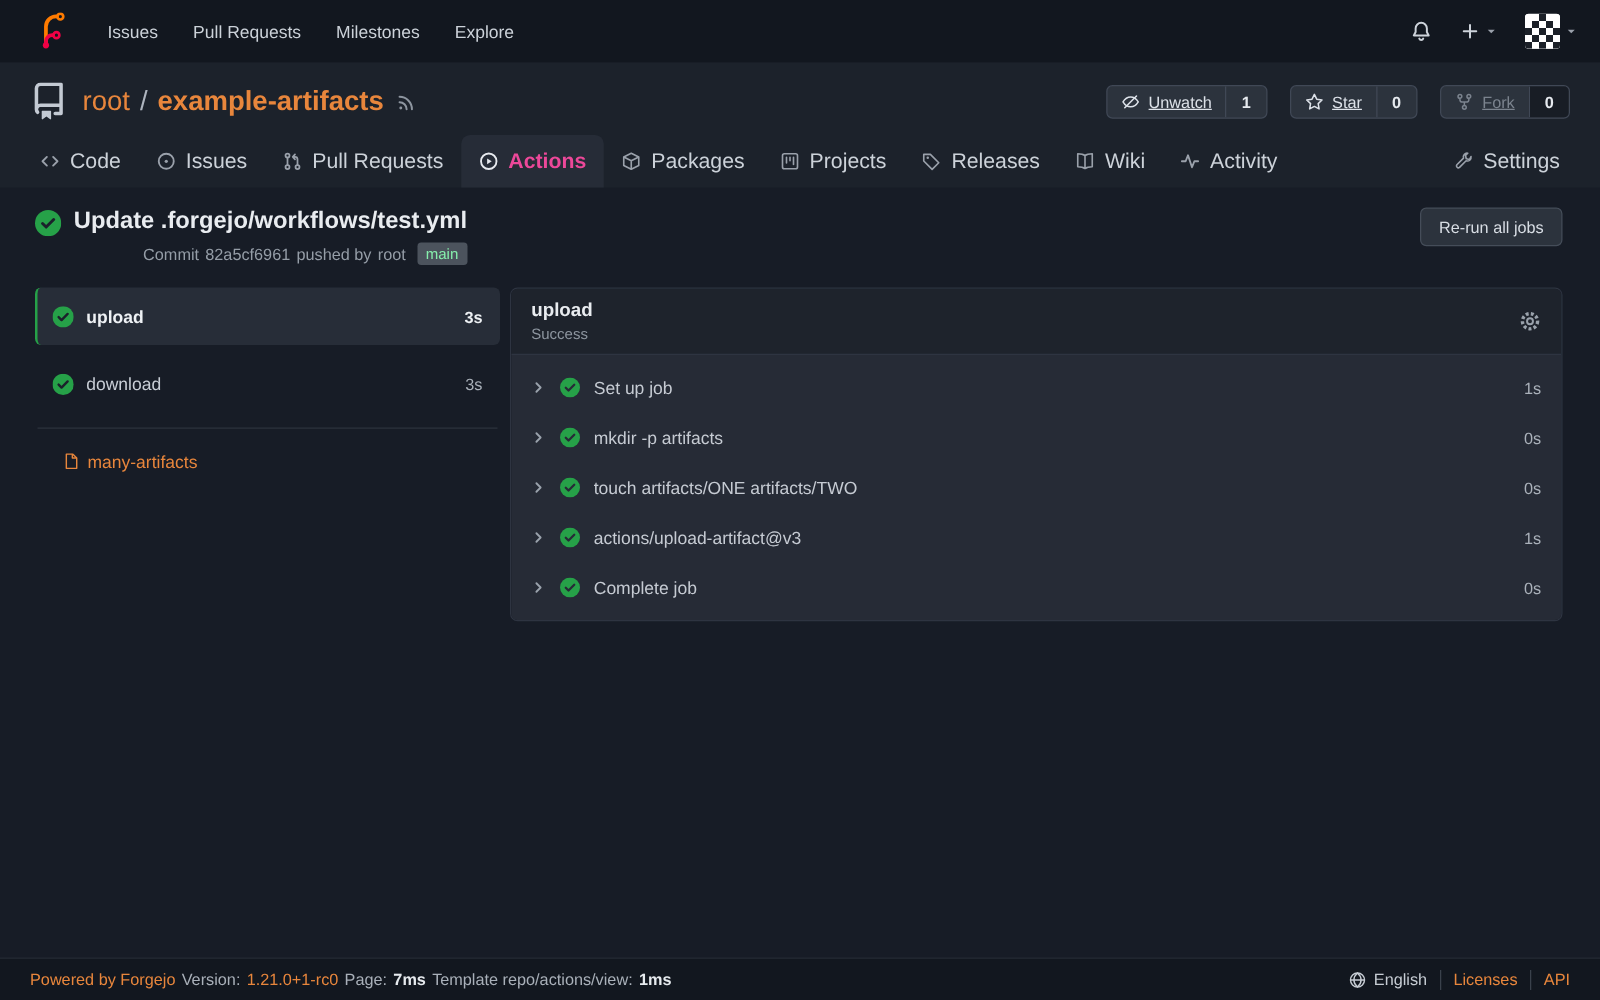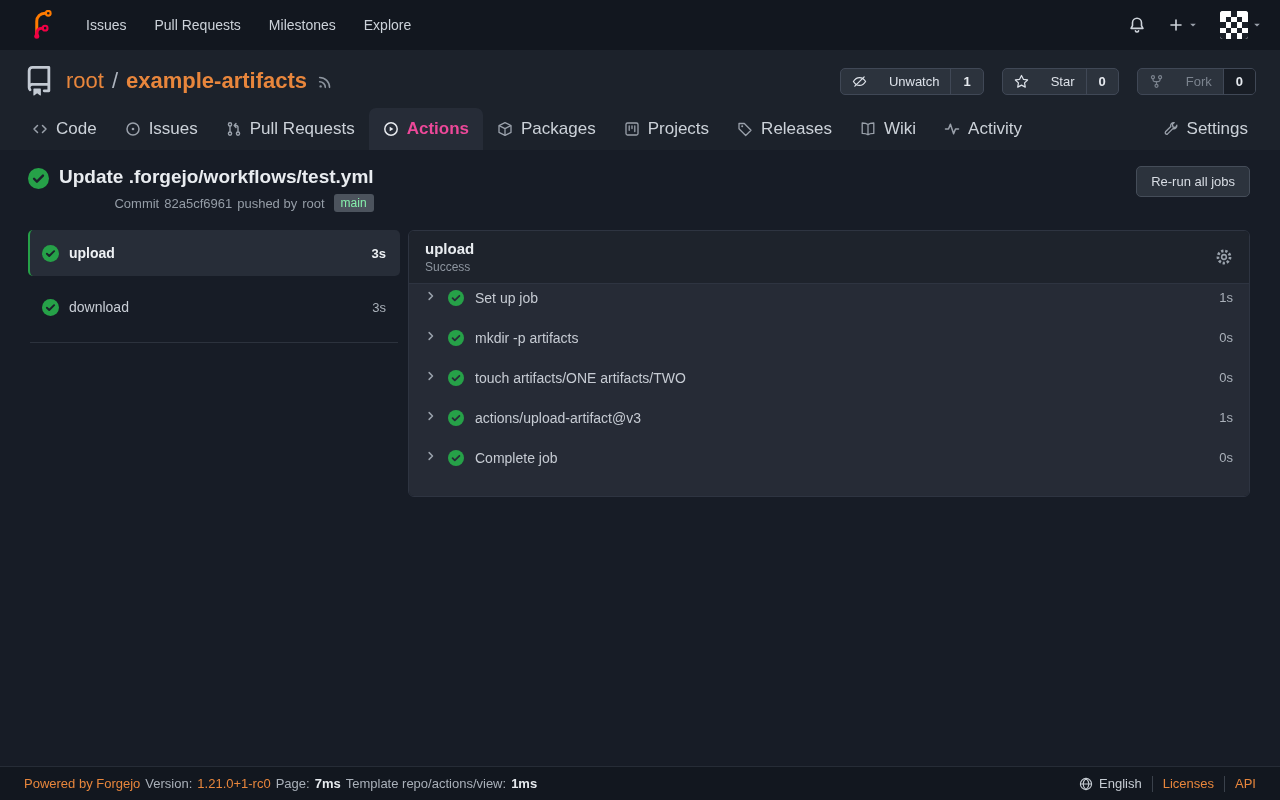--- a/index.html
+++ b/index.html
@@ -42,22 +42,22 @@
   .repo-title .sep { color:#aeb5bf; }
   .repo-title .name { color:#e8863c; font-weight:600; cursor:pointer; }
   .rss { color:#8d959f; margin-left:10px; align-self:center; cursor:pointer; }
 
   .action-btns { margin-left:auto; display:flex; gap:18px; }
   .btn-group {
     display:flex; border:1px solid #404856; border-radius:5px; overflow:hidden;
     font-size:13px; background:#2c333d;
   }
   .btn-group .btn {
-    display:flex; align-items:center; gap:22px;
-    padding:5px 11px; color:#dde2e9; cursor:pointer;
+    display:flex; align-items:center; gap:7px;
+    padding:5px 11px; color:#dde2e9; cursor:pointer;text-decoration:underline;
   }
   .btn-group .count {
     border-left:1px solid #404856; padding:5px 12px;
     font-weight:700; color:#e6eaef; cursor:pointer; display:flex; align-items:center;
   }
   .btn-group.disabled .btn { color:#7b838e; cursor:default; }
   .btn-group.disabled .count { background:#181d25; }
 
   
   .tabs {
@@ -124,21 +124,21 @@
     background:#1e232c; border-bottom:1px solid #2e3441;
     padding:9px 16px; display:flex; align-items:center;
   }
   .panel-head-text { }
   .panel-job-name { font-size:15px; font-weight:700; color:#e9ecf0; }
   .panel-status { font-size:12px; color:#8d959f; margin-top:3px; }
   .gear { margin-left:auto; color:#9aa2ac; cursor:pointer; }
 
   .steps { background:#262b36; padding:6px 0; }
   .step {
-    display:flex; gap:11px;
+    display:flex; align-items:center; gap:11px;
     height:40px; padding:0 16px; font-size:14px; color:#c6cbd3; cursor:pointer;
   }
   .chev { color:#9aa2ac; flex:none; }
   .step-dur { margin-left:auto; font-size:13px; color:#aab1ba; }
 
   
   .footer {
     height:34px; flex:none; background:#12171f; border-top:1px solid #262c36;
     display:flex; align-items:center; padding:0 24px; font-size:13px; color:#a9b0b9;
   }
@@ -368,20 +368,27 @@
       </div>
       <div class="job-row">
         <svg width="17" height="17" viewBox="0 0 16 16">
             <circle cx="8" cy="8" r="8" fill="#26a148"></circle>
             <path d="M4.6 8.2l2.2 2.2 4.6-4.6" stroke="#1b212b" stroke-width="1.8" fill="none" stroke-linecap="round" stroke-linejoin="round"></path>
           </svg>
         <span class="job-name">download</span>
         <span class="job-dur">3s</span>
       </div>
       <div class="side-divider"></div>
+      <div class="artifact-item">
+        <svg class="f-ico" width="14" height="14" viewBox="0 0 16 16" fill="none" stroke="currentColor" stroke-width="1.3" stroke-linejoin="round">
+            <path d="M3.5 1.5h6L13 5v9.5H3.5z"></path>
+            <path d="M9 1.5V5h4"></path>
+          </svg>
+        <span>many-artifacts</span>
+      </div>
     </div>
 
     <div class="panel">
       <div class="panel-head">
         <div class="panel-head-text">
           <div class="panel-job-name">upload</div>
           <div class="panel-status">Success</div>
         </div>
         <span class="gear">
           <svg width="18" height="18" viewBox="0 0 16 16" fill="none" stroke="currentColor">

